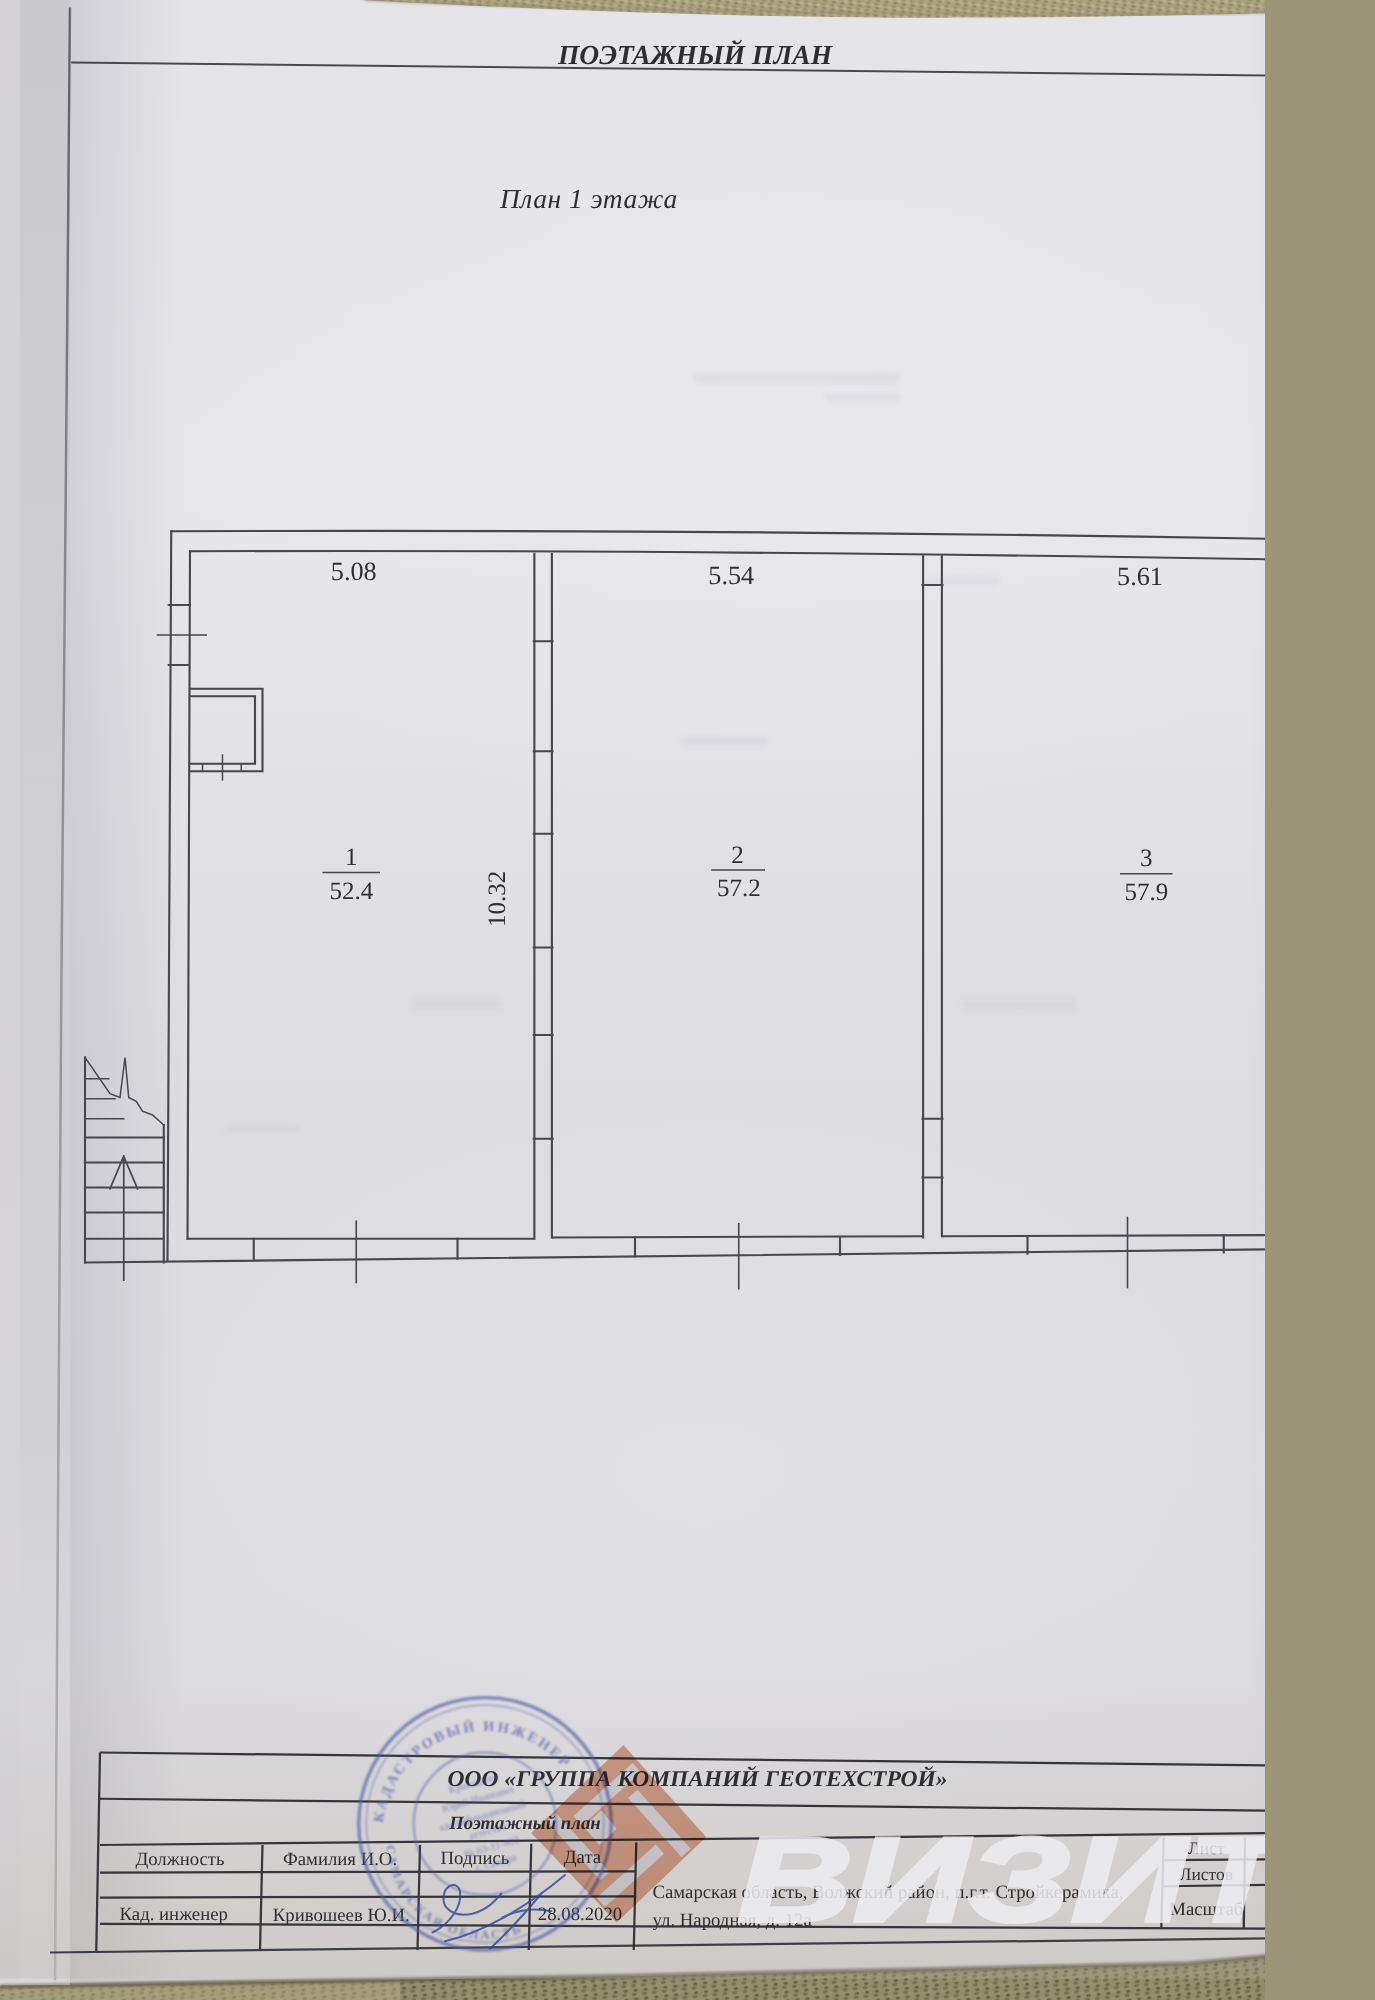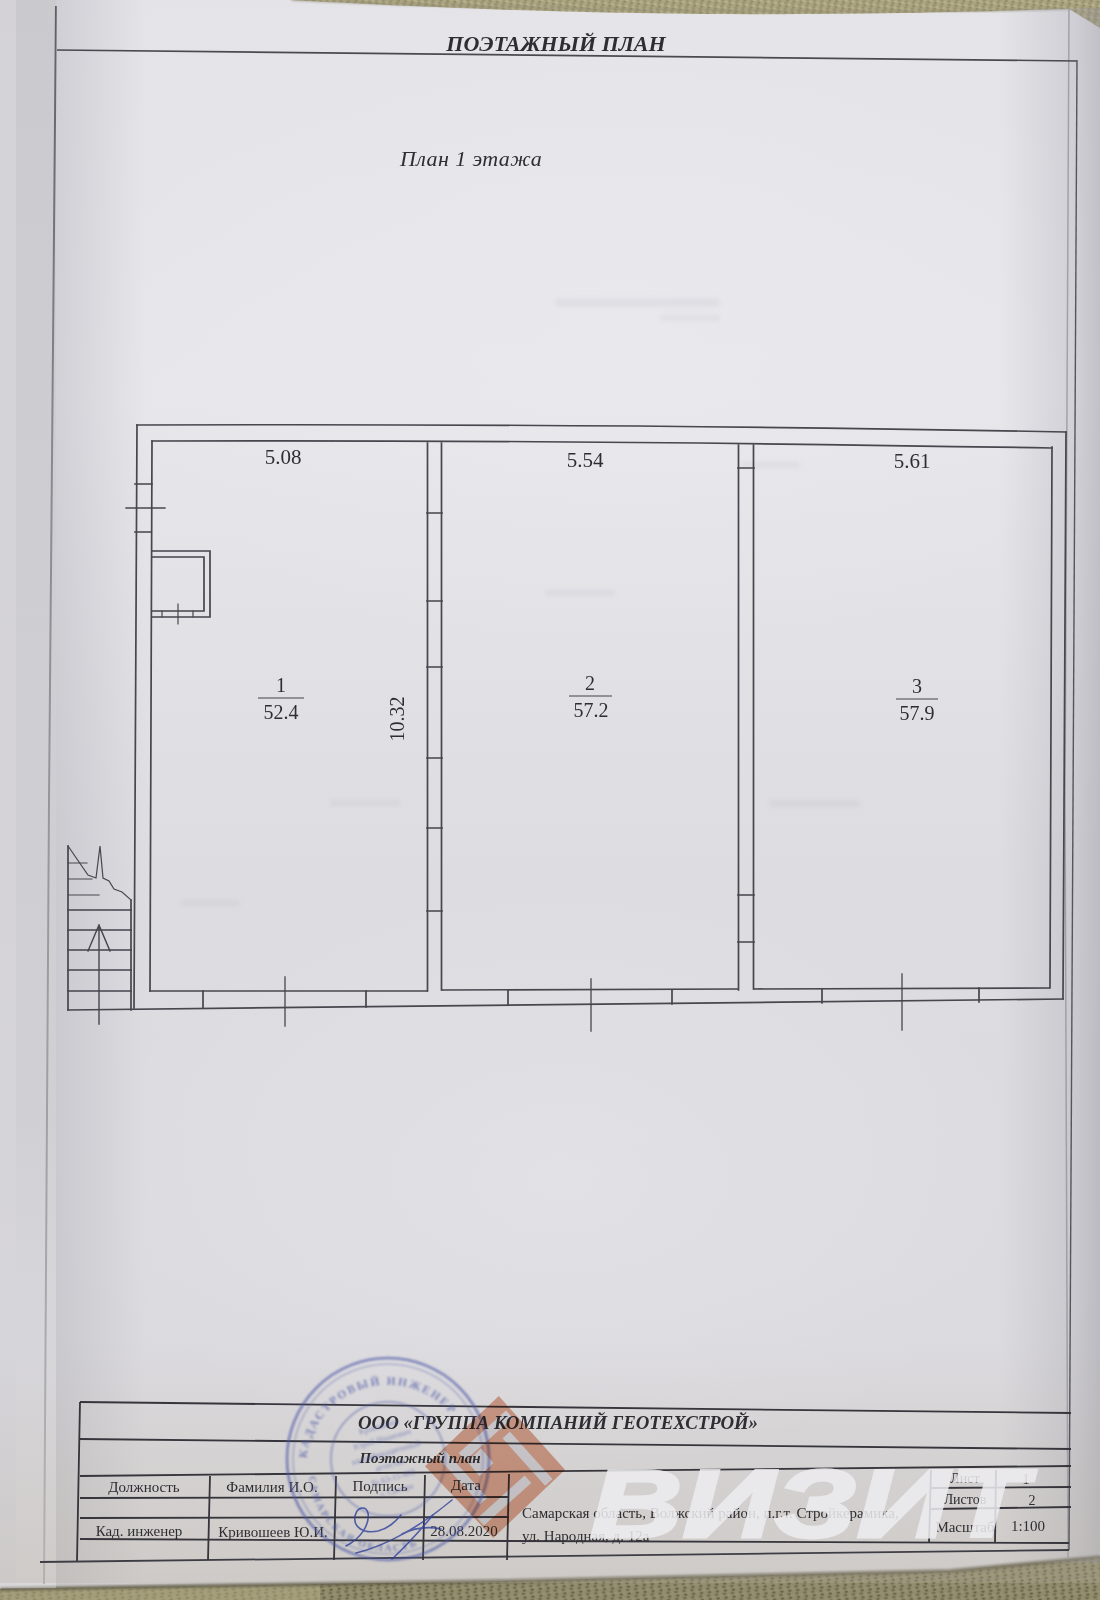--- a/index.html
+++ b/index.html
@@ -1,16 +1,16 @@
 <!DOCTYPE html>
 <html><head>
 <meta charset="utf-8">
 <style>
 html,body{margin:0;padding:0;background:#9b957a}
-#page{width:1100px;height:1600px;position:relative;overflow:hidden}
+#page{width:1012px;height:1600px;position:relative;overflow:hidden}
 svg{display:block}
 text{font-family:"Liberation Serif",serif}
 text.ws{font-family:"Liberation Sans",sans-serif}
 </style>
 </head>
 <body>
 <div id="page">
 <svg width="1100" height="1600" viewBox="0 0 1100 1600" fill="#2e2e33">
 <defs>
 <linearGradient id="paperV" x1="0" y1="0" x2="0" y2="1">

